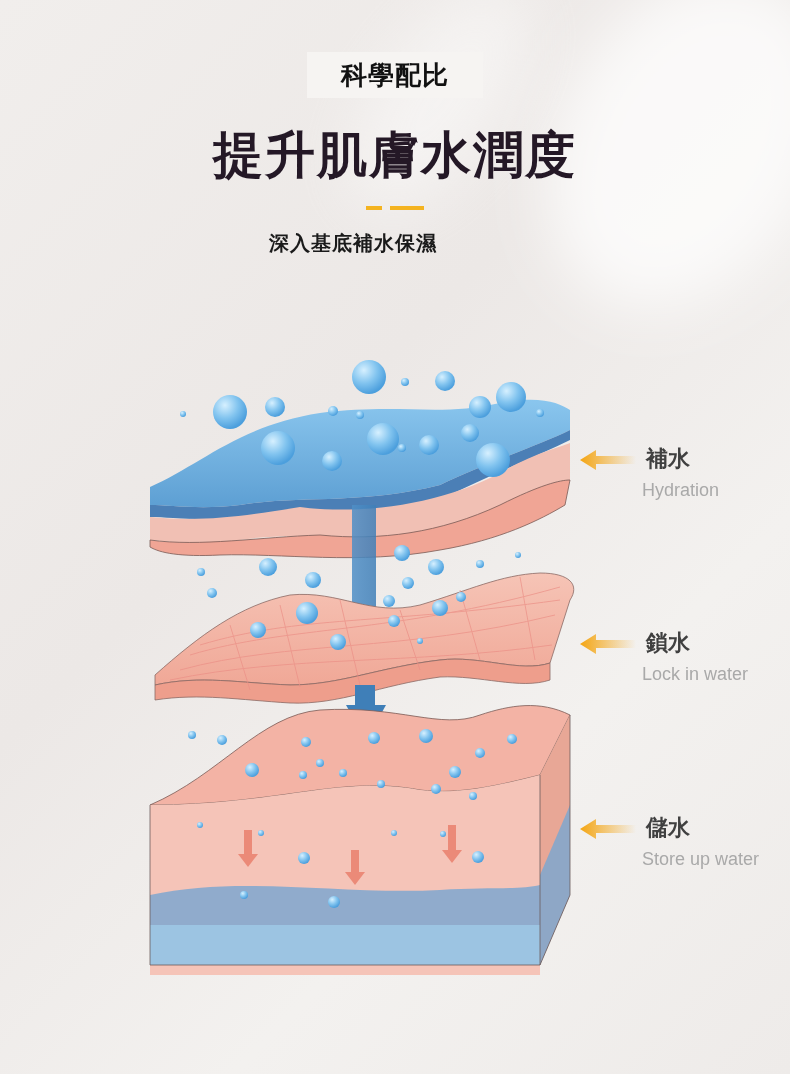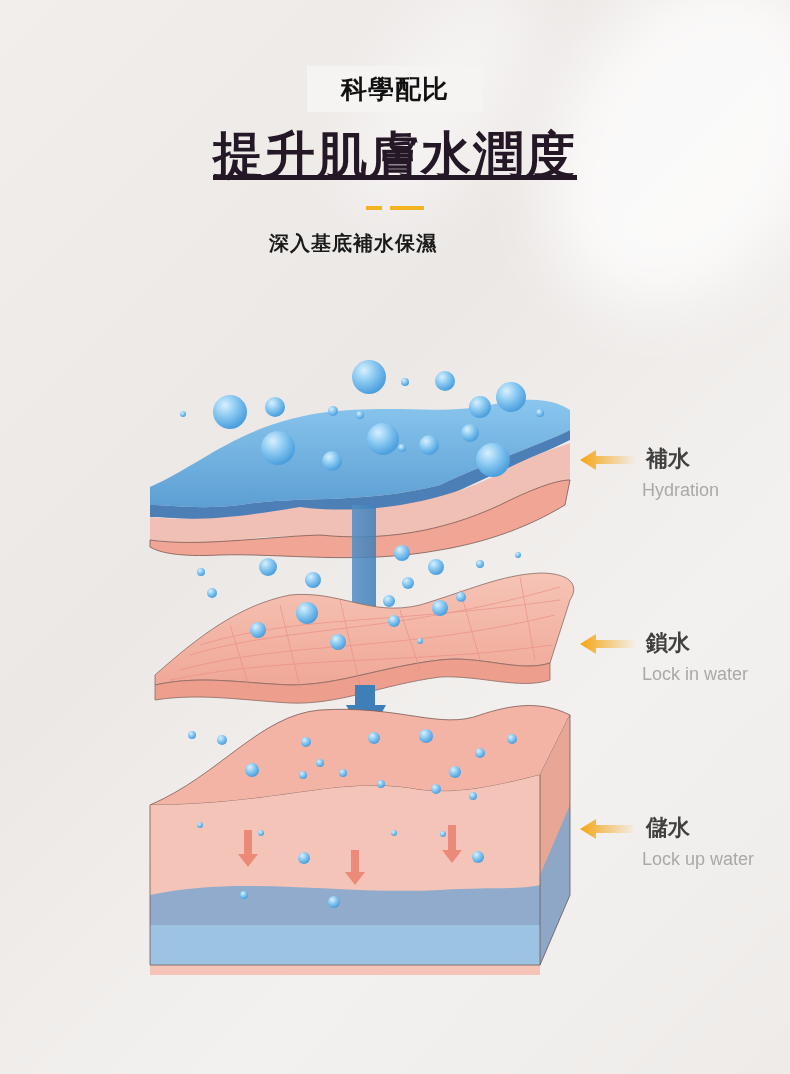--- a/index.html
+++ b/index.html
@@ -1,22 +1,22 @@
 <!DOCTYPE html>
 <html><head>
 <meta charset="utf-8">
 <style>
   html,body{margin:0;padding:0;}
   body{width:790px;height:1074px;overflow:hidden;position:relative;
     background:linear-gradient(135deg,#f1eeec 0%,#ece8e6 40%,#f3f1ef 70%,#eeebe9 100%);
     font-family:"DejaVu Sans","Liberation Sans",sans-serif;}
   .shine{position:absolute;border-radius:50%;filter:blur(30px);background:rgba(255,255,255,0.75);pointer-events:none;}
-  .eyebrow{position:absolute;left:307px;top:66px;width:176px;height:46px;background:#f6f4f2;
+  .eyebrow{position:absolute;left:307px;top:52px;width:176px;height:46px;background:#f6f4f2;
     display:flex;align-items:center;justify-content:center;font-size:26px;font-weight:bold;color:#111;letter-spacing:1px;}
-  .title{position:absolute;left:0;top:122px;width:790px;text-align:center;font-size:50px;font-weight:bold;color:#241826;letter-spacing:2px;text-decoration:underline;}
+  .title{position:absolute;left:0;top:122px;width:790px;text-align:center;font-size:50px;font-weight:bold;color:#241826;letter-spacing:2px;}
   .dash{position:absolute;top:206px;height:4px;background:#f4b320;}
   .subtitle{position:absolute;left:0;top:230px;width:706px;text-align:center;font-size:20px;font-weight:bold;color:#1a1a1a;letter-spacing:1px;}
   .illus{position:absolute;left:140px;top:355px;}
   .label{position:absolute;left:580px;}
   .label .arrow{position:absolute;left:0;top:4px;width:56px;height:20px;}
   .label .zh{position:absolute;left:66px;top:-2px;font-size:22px;font-weight:bold;color:#404040;white-space:nowrap;}
   .label .en{position:absolute;left:62px;top:34px;font-size:18px;color:#a9a9a9;white-space:nowrap;font-family:"Liberation Sans",sans-serif;}
 </style>
 </head>
 <body>
@@ -193,14 +193,14 @@
   <svg class="arrow" viewBox="0 0 56 20">
     <defs>
         <linearGradient id="ag3" x1="0" x2="1">
           <stop offset="0" stop-color="#f4a512"></stop>
           <stop offset="1" stop-color="#f4a512" stop-opacity="0"></stop>
         </linearGradient>
       </defs>
     <polygon points="0,10 16,0 16,6 56,6 56,14 16,14 16,20" fill="url(#ag3)"></polygon>
   </svg>
   <span class="zh">儲水</span>
-  <span class="en">Lock up water</span>
+  <span class="en">Store up water</span>
 </div>
 
 </body></html>

